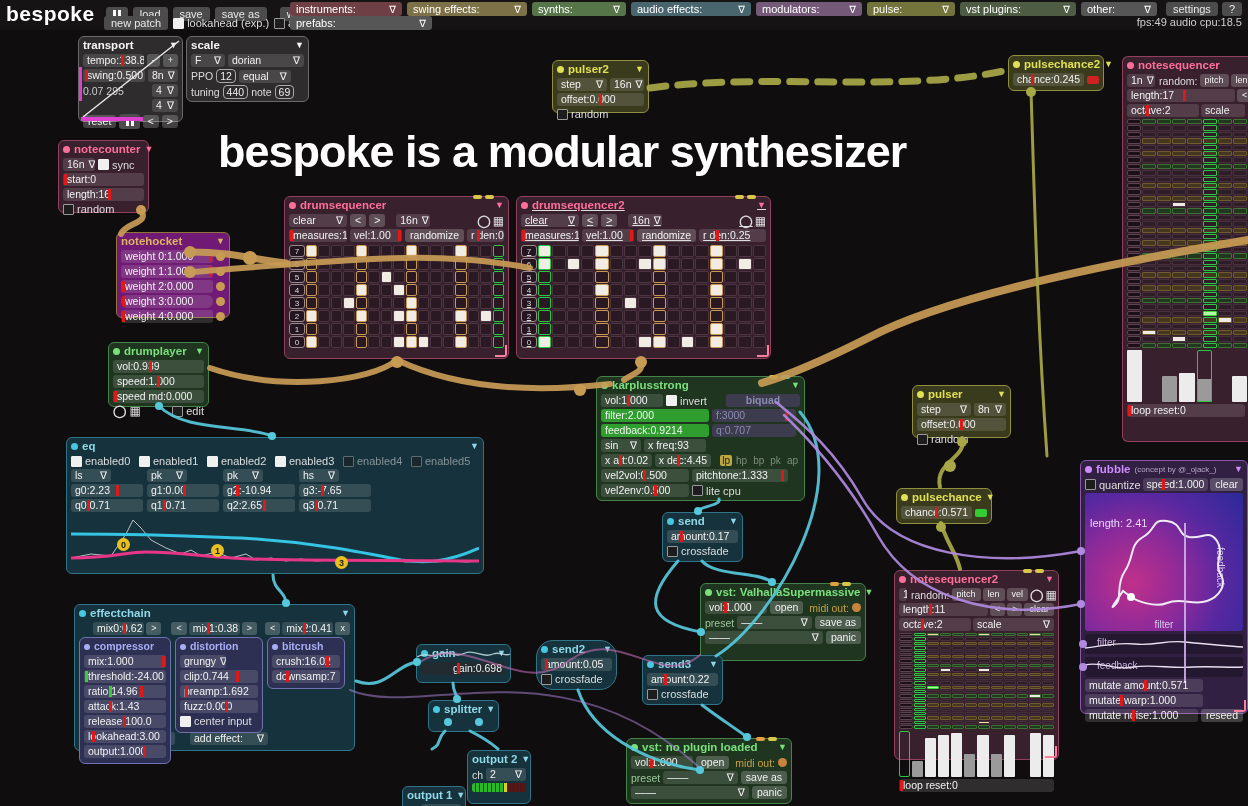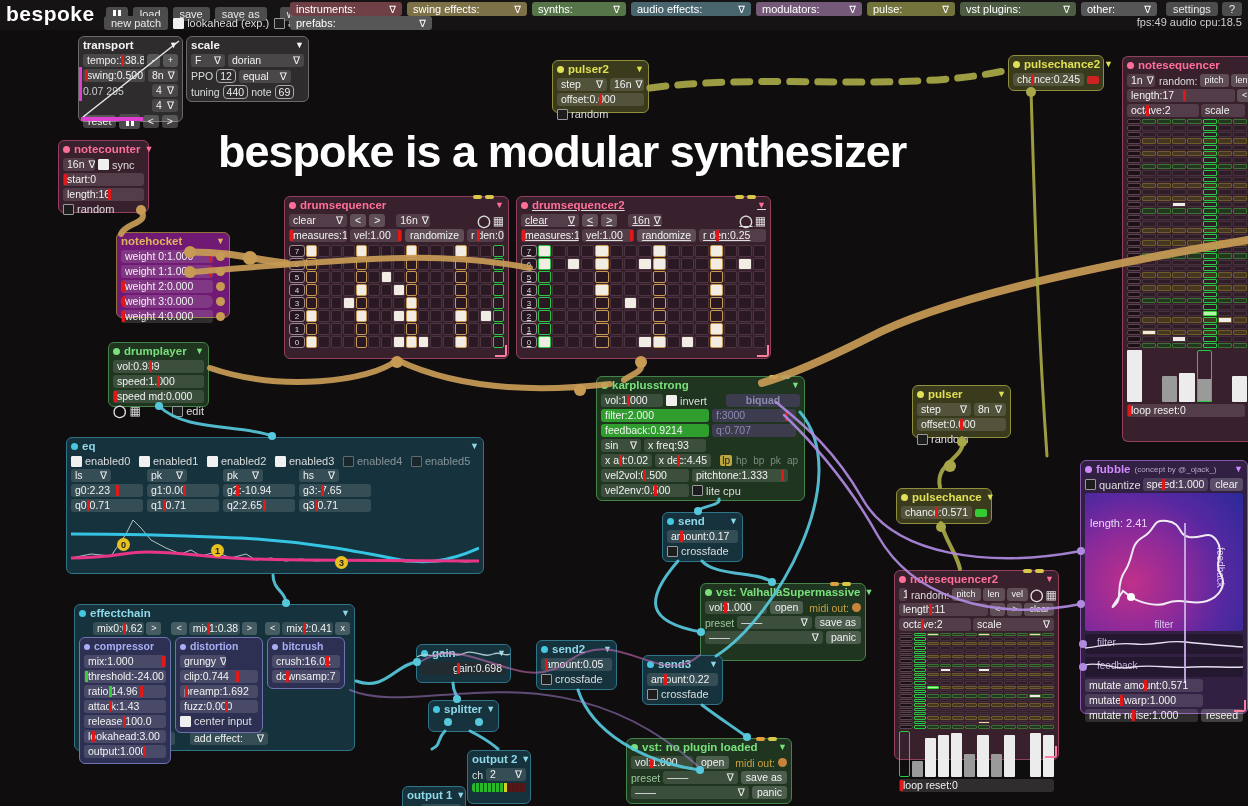--- a/index.html
+++ b/index.html
@@ -1087,21 +1087,21 @@
         <span class="tri">▼</span>
       </div>
   <div class="row">
         <span class="field" style="flex:1;background:#222c30;"><span>gain:0.698</span><span class="mk" style="left:42%;"></span></span>
       </div>
   <svg class="abs" width="93" height="14" style="top:2px;left:0;">
     <path d="M0,10 C8,4 14,12 22,7 C30,2 38,12 48,6 C58,2 66,12 76,7 C84,4 88,10 93,7" fill="none" stroke="#cfe8ee" stroke-width="1.3" opacity="0.8"></path>
   </svg>
 </div>
 
-<div class="module m-teal" style="left:536px;top:640px;width:81px;height:50px;">
+<div class="module m-teal" style="left:536px;top:640px;width:81px;height:50px;border-radius:17px;">
   <div class="mtitle">
         <span class="dot"></span>
         <span>send2</span>
         <span class="tri">▼</span>
       </div>
   <div class="row">
         <span class="field" style="flex:1;"><span>amount:0.05</span><span class="mk" style="left:6%;"></span></span>
       </div>
   <div class="row">
         <span class="cbl">

